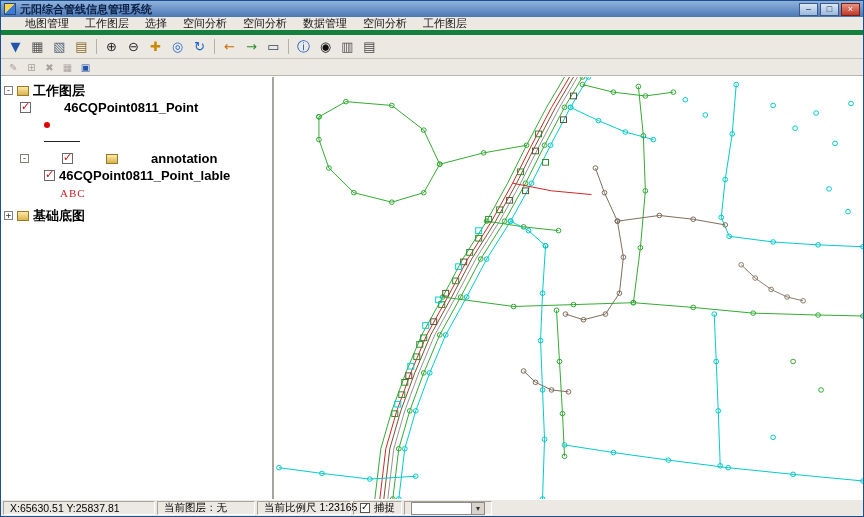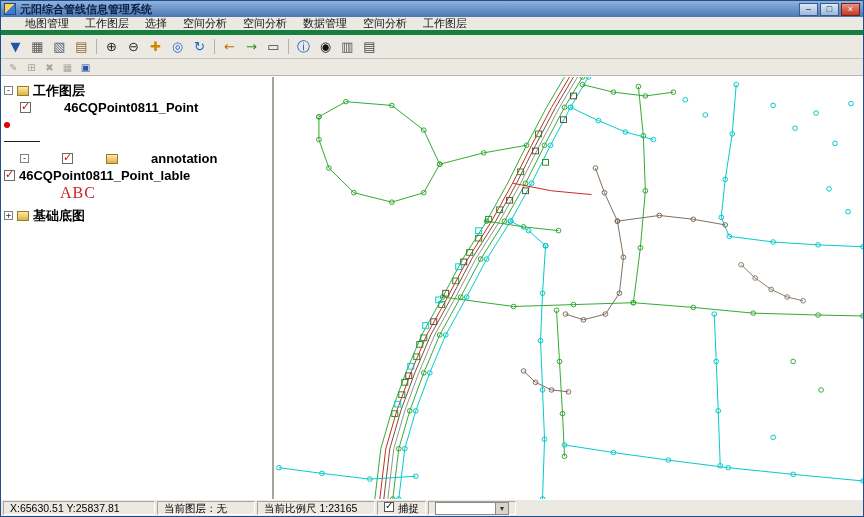--- a/index.html
+++ b/index.html
@@ -25,38 +25,38 @@
   .toolbar2 { height:17px; flex:0 0 17px; background:#ece9e2; border-bottom:1px solid #b9b5ad; display:flex; align-items:center; padding-left:4px; gap:1px; }
   .tool-btn.small { width:17px; height:15px; font-size:10px; }
   .tool-btn.disabled { color:#a8a49c !important; }
   .tsep { width:1px; height:15px; background:#b5b1a9; margin:0 3px; display:inline-block; }
 
   
   .content { flex:1 1 auto; display:flex; min-height:0; border-top:1px solid #fff; }
   .layers-panel { width:273px; flex:0 0 273px; background:#fff; border-right:2px solid #a8a49c; padding:5px 3px; overflow:hidden; }
   .trow { display:flex; align-items:center; height:17px; gap:4px; white-space:nowrap; }
   .trow .lbl { font-size:13px; color:#000;font-weight:bold; }
-  .ind1 { margin-left:16px;gap:33px; } .ind2 { } .ind3 { margin-left:56px; }
+  .ind1 { margin-left:16px;gap:33px; } .ind2 { margin-left:40px; } .ind3 { margin-left:56px; }
   .exp { width:9px; height:9px; flex:0 0 9px; border:1px solid #848078; background:#fff; font-size:9px; line-height:7px; text-align:center; color:#333; font-family:"DejaVu Sans Mono",monospace; }
   .cb { width:11px; height:11px; flex:0 0 11px; border:1px solid #6a6a6a; background:#fff; position:relative; }
   .cb.checked::after { content:"✓"; position:absolute; left:0px; top:-3px; font-size:11px; font-weight:bold; color:#cc1111; font-family:"DejaVu Sans",sans-serif; }
   .node-icon { width:12px; height:10px; flex:0 0 12px; background:linear-gradient(#ffe9a8,#d9b44a); border:1px solid #9a7a2a; }
   .legend-dot { width:6px; height:6px; border-radius:50%; background:#e00000; }
   .legend-line { width:36px; height:0; border-top:1px solid #222; }
-  .legend-abc { color:#cc2222; font-family:"Liberation Serif",serif; font-size:16px; letter-spacing:1px; }
+  .legend-abc { color:#cc2222; font-family:"Liberation Serif",serif; font-size:11px; letter-spacing:1px; }
 
   .map-area { flex:1 1 auto; position:relative; background:#ffffff; overflow:hidden; }
   .map-area svg { position:absolute; inset:0; width:100%; height:100%; }
 
   
   .statusbar { height:17px; flex:0 0 17px; background:#ece9e2; border-top:1px solid #fff; display:flex; align-items:stretch; font-size:10.5px; }
-  .scell { margin:1px 0 1px 2px; padding:0 6px; display:flex; gap:4px; border:1px solid; border-color:#a8a49c #ffffff #ffffff #a8a49c; white-space:nowrap; }
+  .scell { margin:1px 0 1px 2px; padding:0 6px; display:flex; align-items:center; gap:4px; border:1px solid; border-color:#a8a49c #ffffff #ffffff #a8a49c; white-space:nowrap; }
   .scell.coords { width:152px; }
   .scell.layer { width:98px; }
-  .scell.scale { width:118px; }
+  .scell.scale { width:94px; }
   .scb { width:10px; height:10px; border:1px solid #555; background:#fff; position:relative; }
   .scb.checked::after { content:"✓"; position:absolute; left:0; top:-3px; font-size:10px; color:#111; }
   .sdrop { width:74px; height:13px; background:#fff; border:1px solid #8a8a8a; display:flex; align-items:center; justify-content:flex-end; }
   .sdrop .arrow { width:13px; height:11px; background:#d8d4cc; border-left:1px solid #8a8a8a; font-size:8px; text-align:center; line-height:11px; color:#333; }
   .sfill { flex:1; }
 </style>
 </head>
 <body>
 
 <div class="window">

